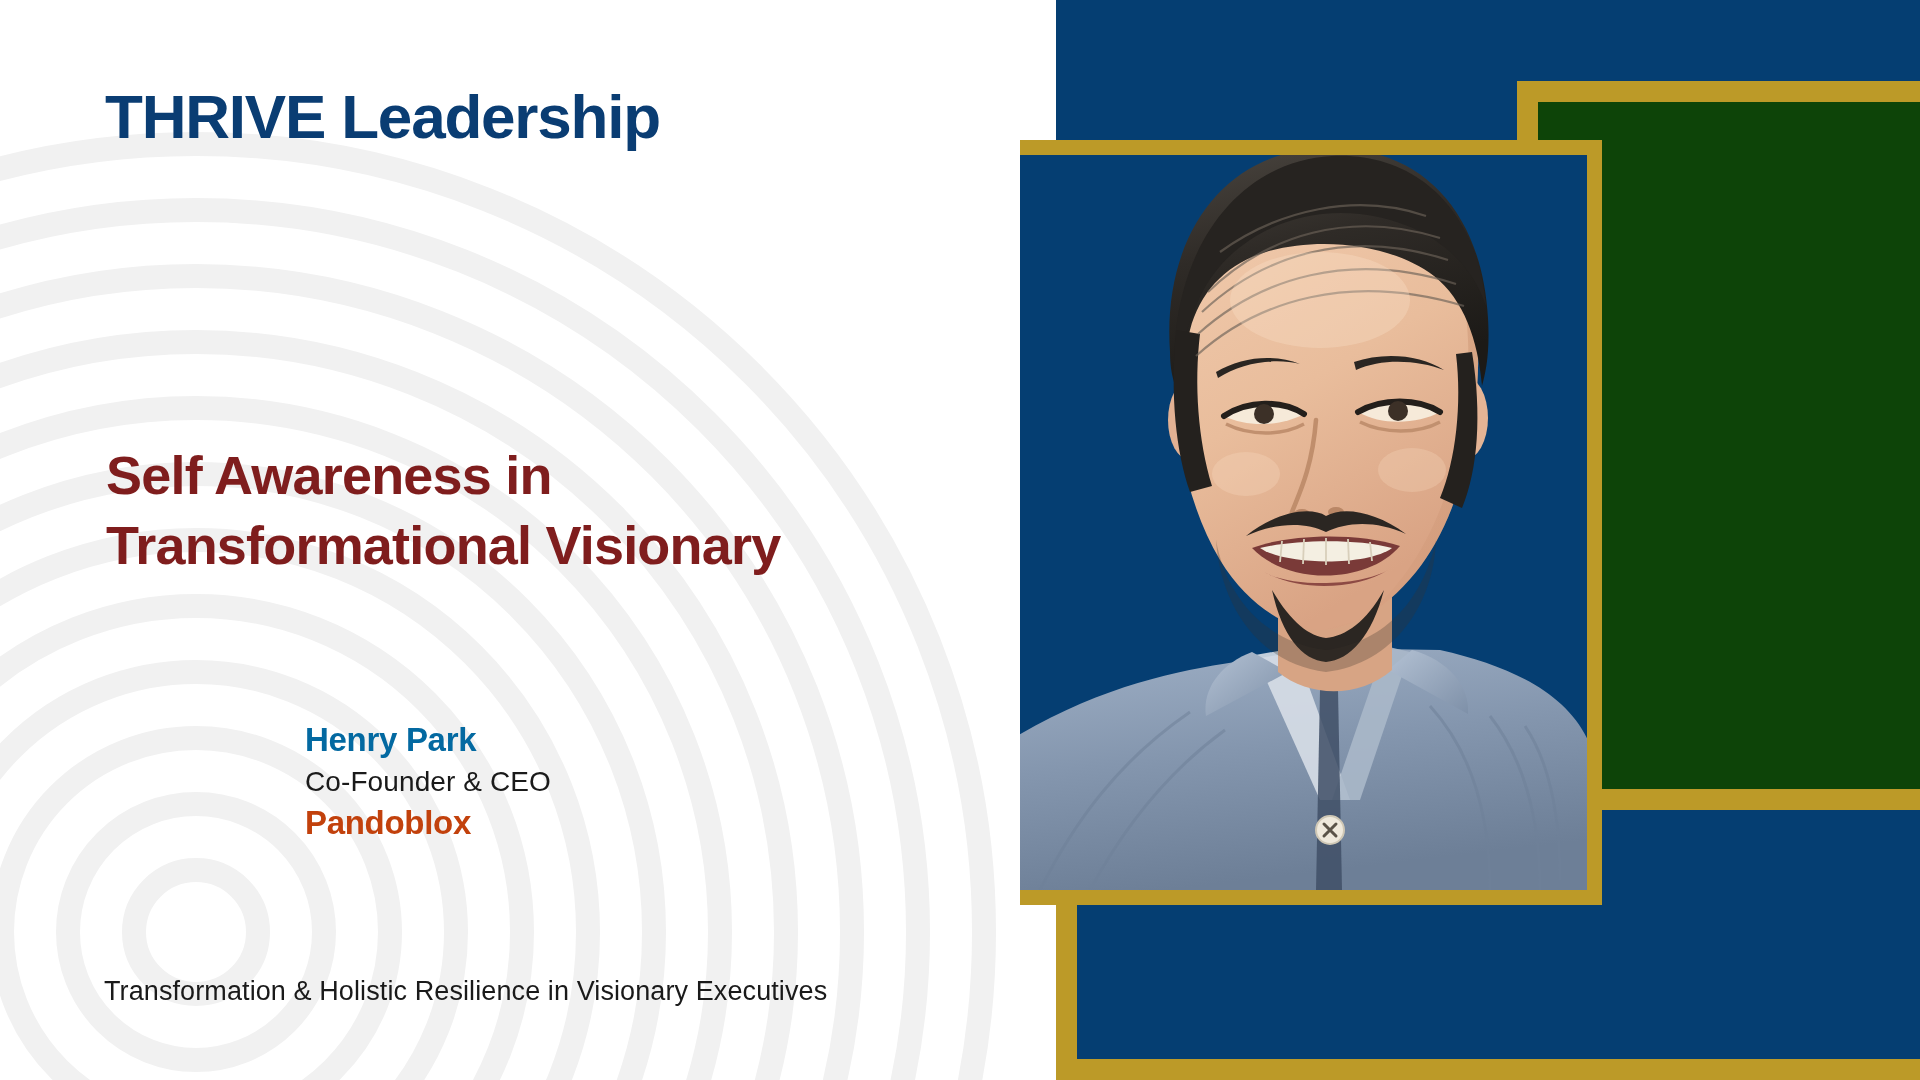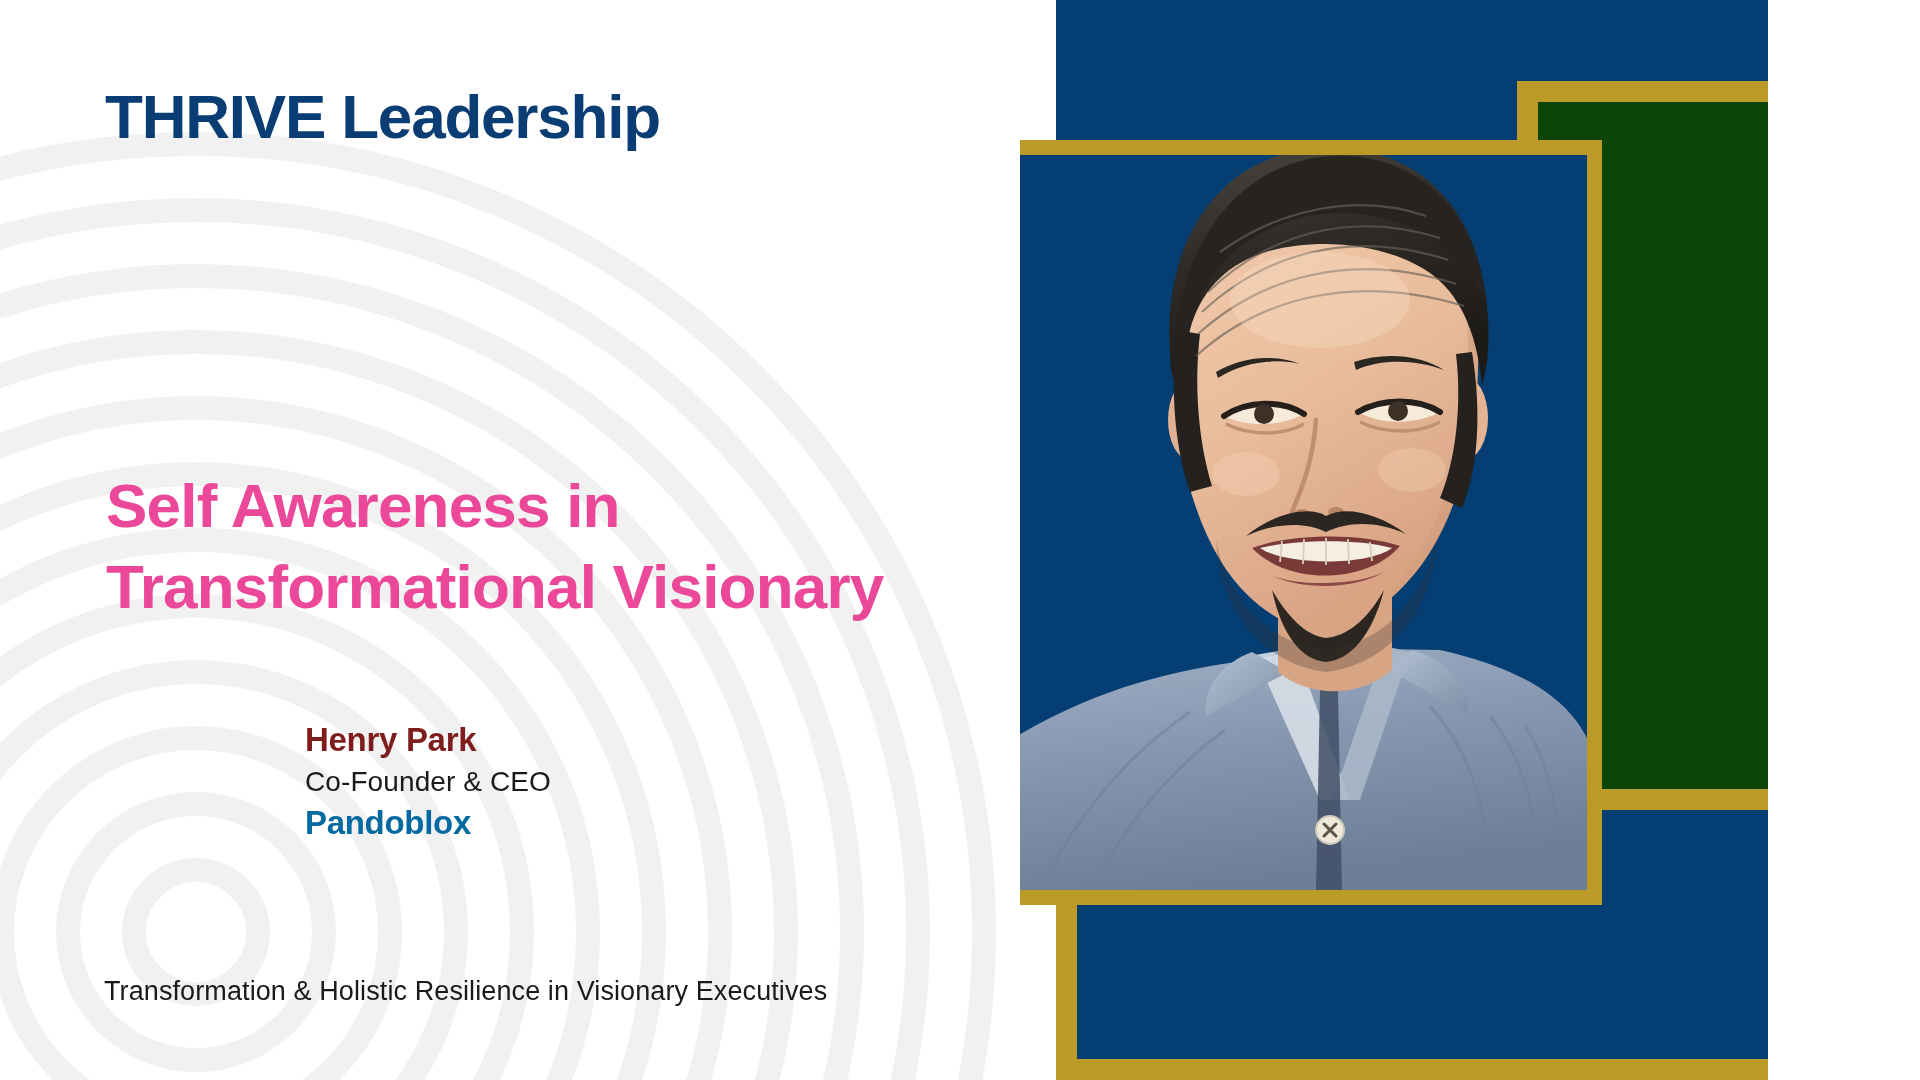--- a/index.html
+++ b/index.html
@@ -2,21 +2,21 @@
 <html><head>
 <meta charset="utf-8">
 <style>
   html,body{margin:0;padding:0;}
   body{
     width:1920px;height:1080px;overflow:hidden;
     background:#ffffff;
     font-family:"Liberation Sans", sans-serif;
     position:relative;
   }
-  #slide{position:absolute;inset:0;width:1768px;height:1080px;background:#fff;overflow:hidden;}
+  #slide{position:absolute;inset:0;width:1920px;height:1080px;background:#fff;overflow:hidden;}
 
   
   #rings{position:absolute;left:0;top:0;width:1920px;height:1080px;overflow:hidden;z-index:0;pointer-events:none;}
   #rings svg{position:absolute;left:0;top:0;}
 
   
   #art{position:absolute;left:1020px;top:0;width:900px;height:1080px;z-index:1;overflow:hidden;}
   #art svg{position:absolute;left:0;top:0;}
 
   
@@ -30,38 +30,38 @@
 
   .brand{
     position:absolute;left:105px;top:85px;
     font-size:62px;line-height:1.04;
     font-weight:bold;letter-spacing:-1.2px;
     color:#0A3D73;white-space:nowrap;
   }
 
   .headline{
     position:absolute;left:106px;top:440px;
-    font-size:62px;line-height:1.30;
+    font-size:54px;line-height:1.30;
     font-weight:bold;letter-spacing:-0.8px;
-    color:#ec4899;max-width:910px;margin-top:26px;
+    color:#7f1d1d;max-width:910px;
   }
   .headline .l2{display:block;}
 
   .speaker{position:absolute;left:305px;top:718px;}
   .speaker .name{
     font-size:33px;font-weight:bold;letter-spacing:-0.3px;
-    color:#7f1d1d;line-height:1.34;
+    color:#0369a1;line-height:1.34;
   }
   .speaker .role{
     font-size:28px;font-weight:300;letter-spacing:0.1px;
     color:#1a1a1a;line-height:1.40;
   }
   .speaker .org{
     font-size:33px;font-weight:bold;letter-spacing:-0.3px;
-    color:#0369a1;line-height:1.34;
+    color:#c2410c;line-height:1.34;
   }
 
   .tagline{
     position:absolute;left:104px;top:963px;
     font-size:27px;font-weight:300;letter-spacing:0.1px;
     color:#1a1a1a;white-space:nowrap;margin-top:13px;
   }
 </style>
 </head>
 <body>

